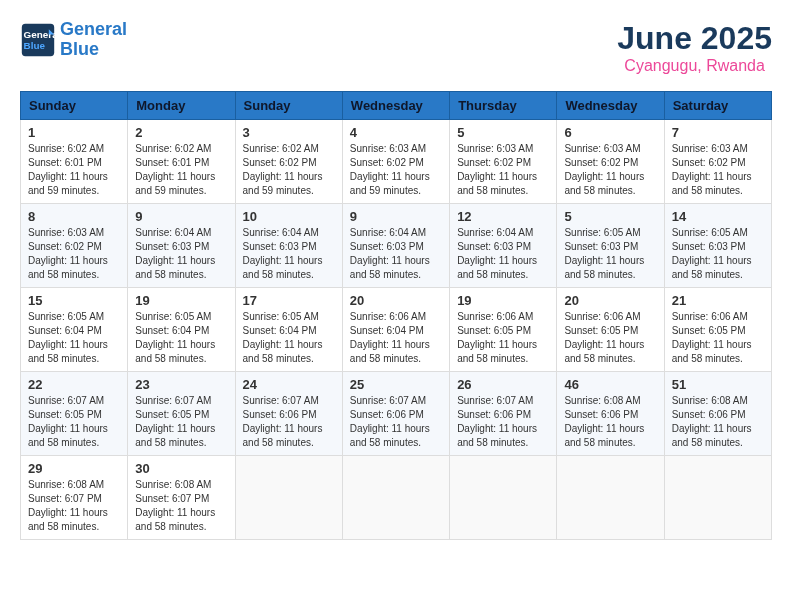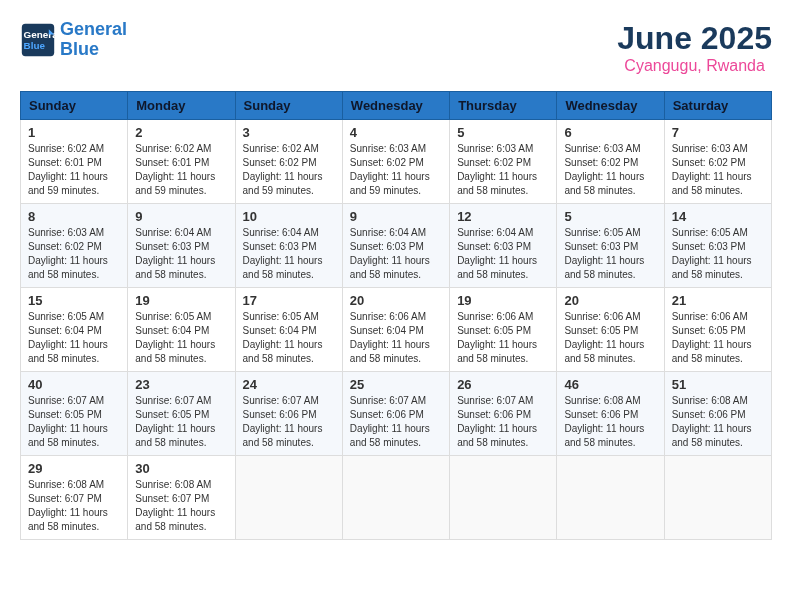--- a/index.html
+++ b/index.html
@@ -207,21 +207,21 @@
           <span class="day-num">20</span>
           <div class="day-info">Sunrise: 6:06 AM<br>Sunset: 6:05 PM<br>Daylight: 11 hours<br>and 58 minutes.</div>
         </td>
         <td>
           <span class="day-num">21</span>
           <div class="day-info">Sunrise: 6:06 AM<br>Sunset: 6:05 PM<br>Daylight: 11 hours<br>and 58 minutes.</div>
         </td>
       </tr>
       <tr>
         <td>
-          <span class="day-num">40</span>
+          <span class="day-num">22</span>
           <div class="day-info">Sunrise: 6:07 AM<br>Sunset: 6:05 PM<br>Daylight: 11 hours<br>and 58 minutes.</div>
         </td>
         <td>
           <span class="day-num">23</span>
           <div class="day-info">Sunrise: 6:07 AM<br>Sunset: 6:05 PM<br>Daylight: 11 hours<br>and 58 minutes.</div>
         </td>
         <td>
           <span class="day-num">24</span>
           <div class="day-info">Sunrise: 6:07 AM<br>Sunset: 6:06 PM<br>Daylight: 11 hours<br>and 58 minutes.</div>
         </td>

